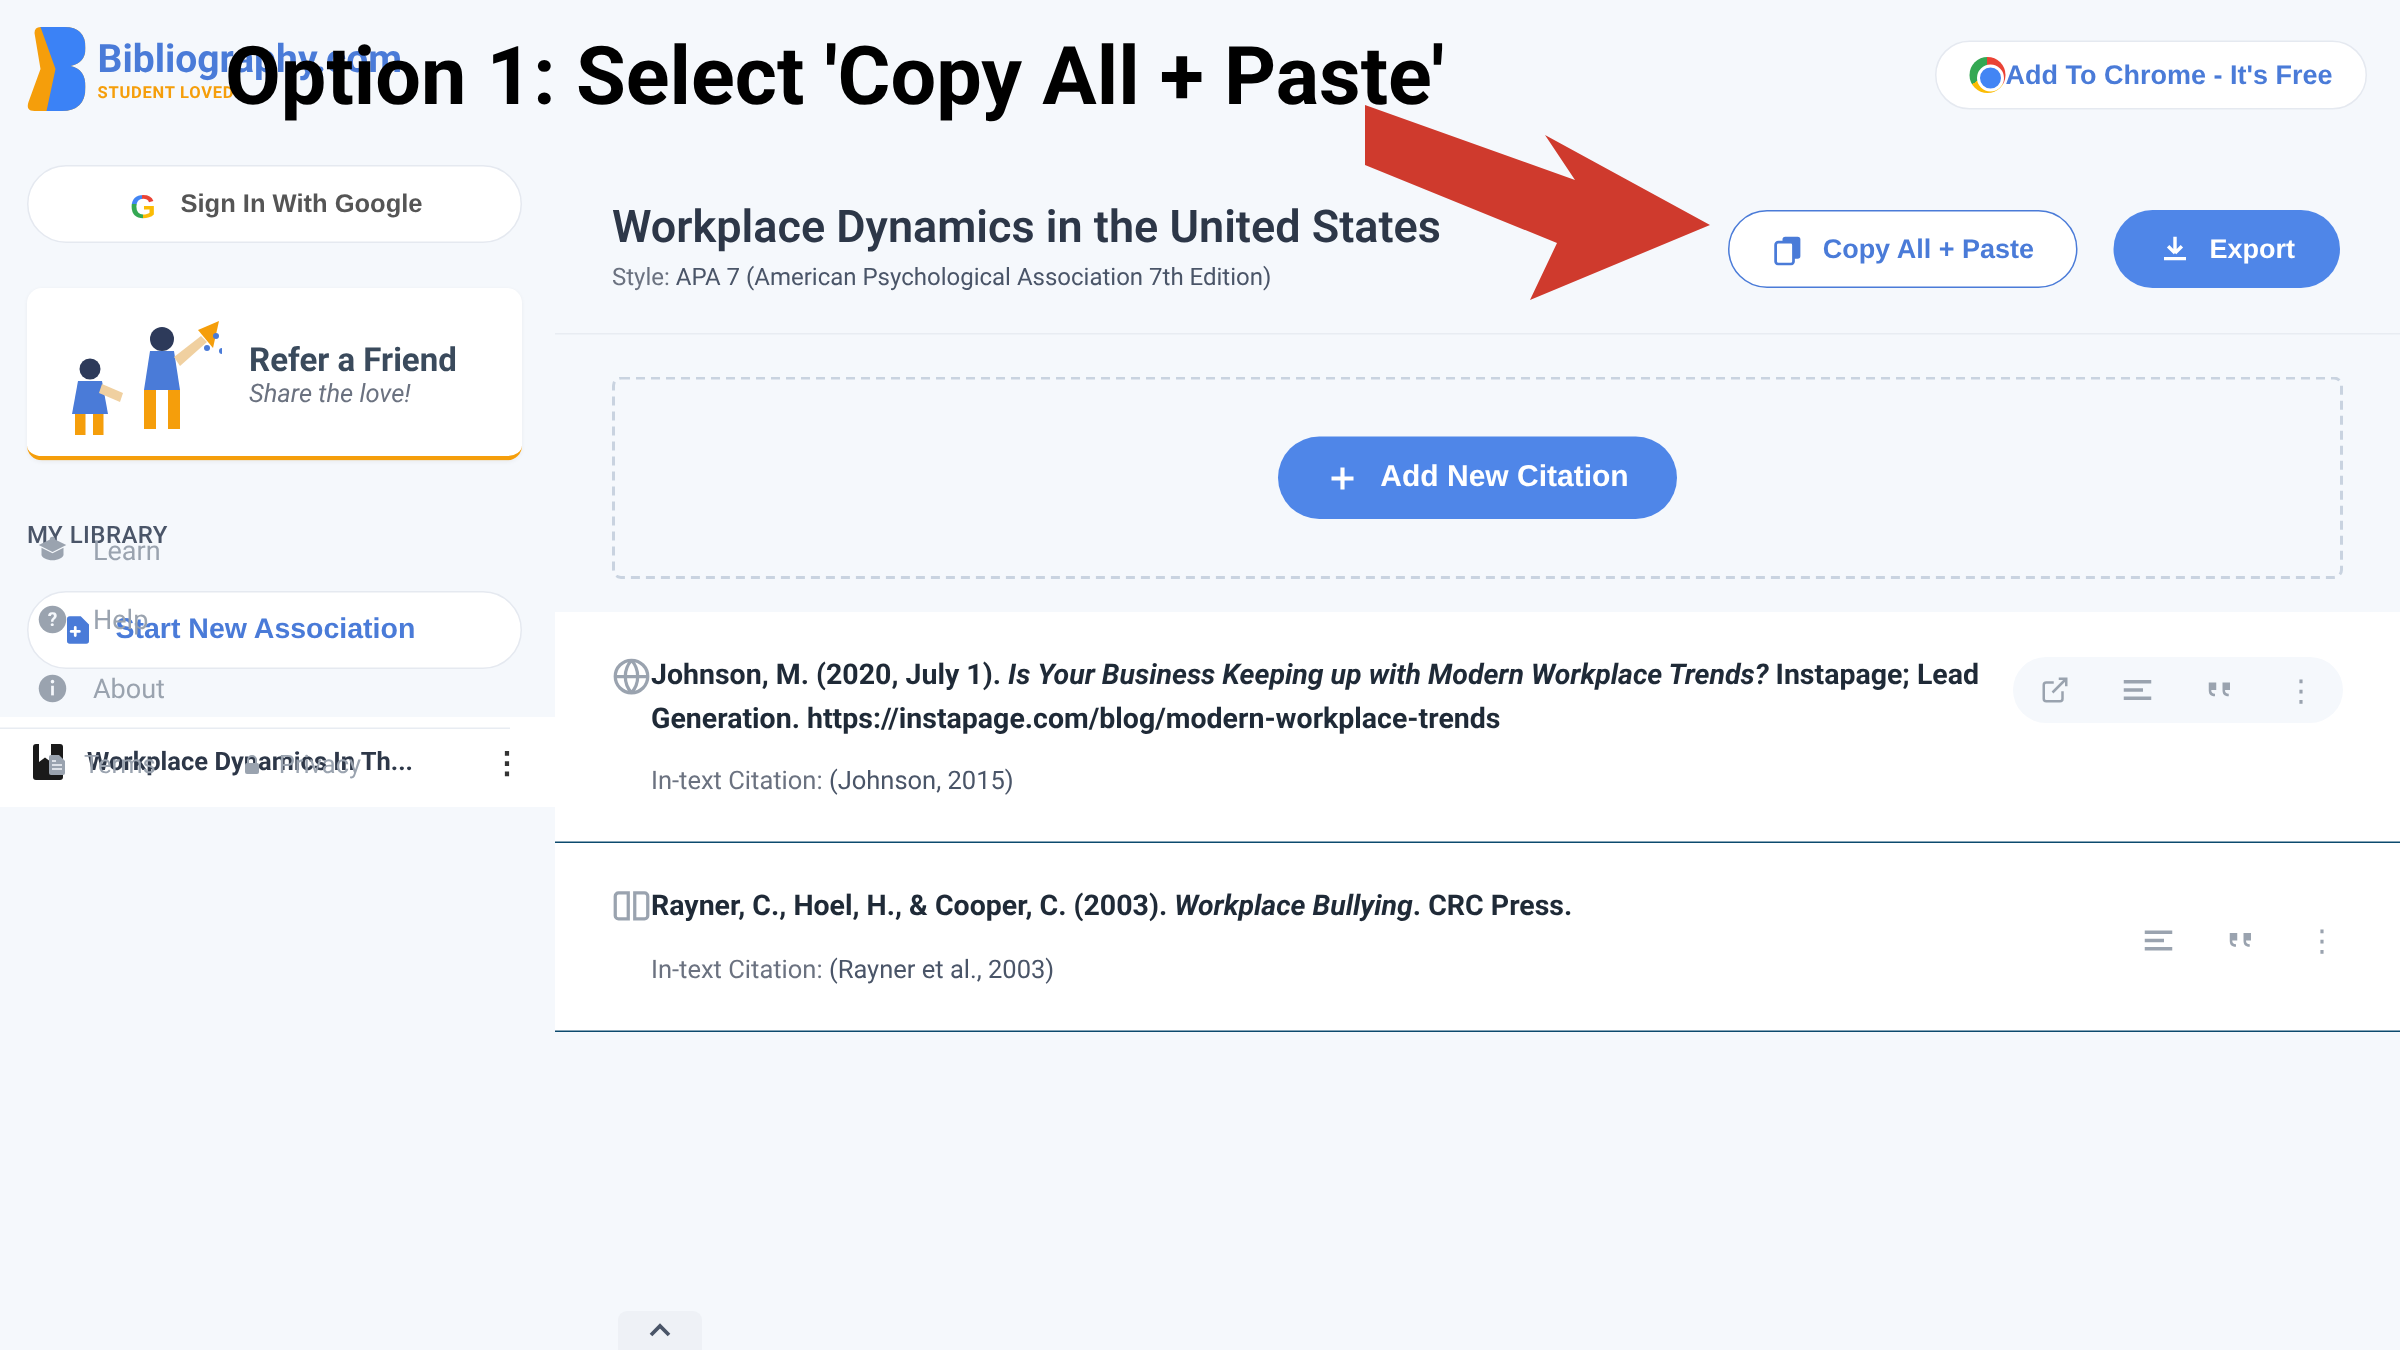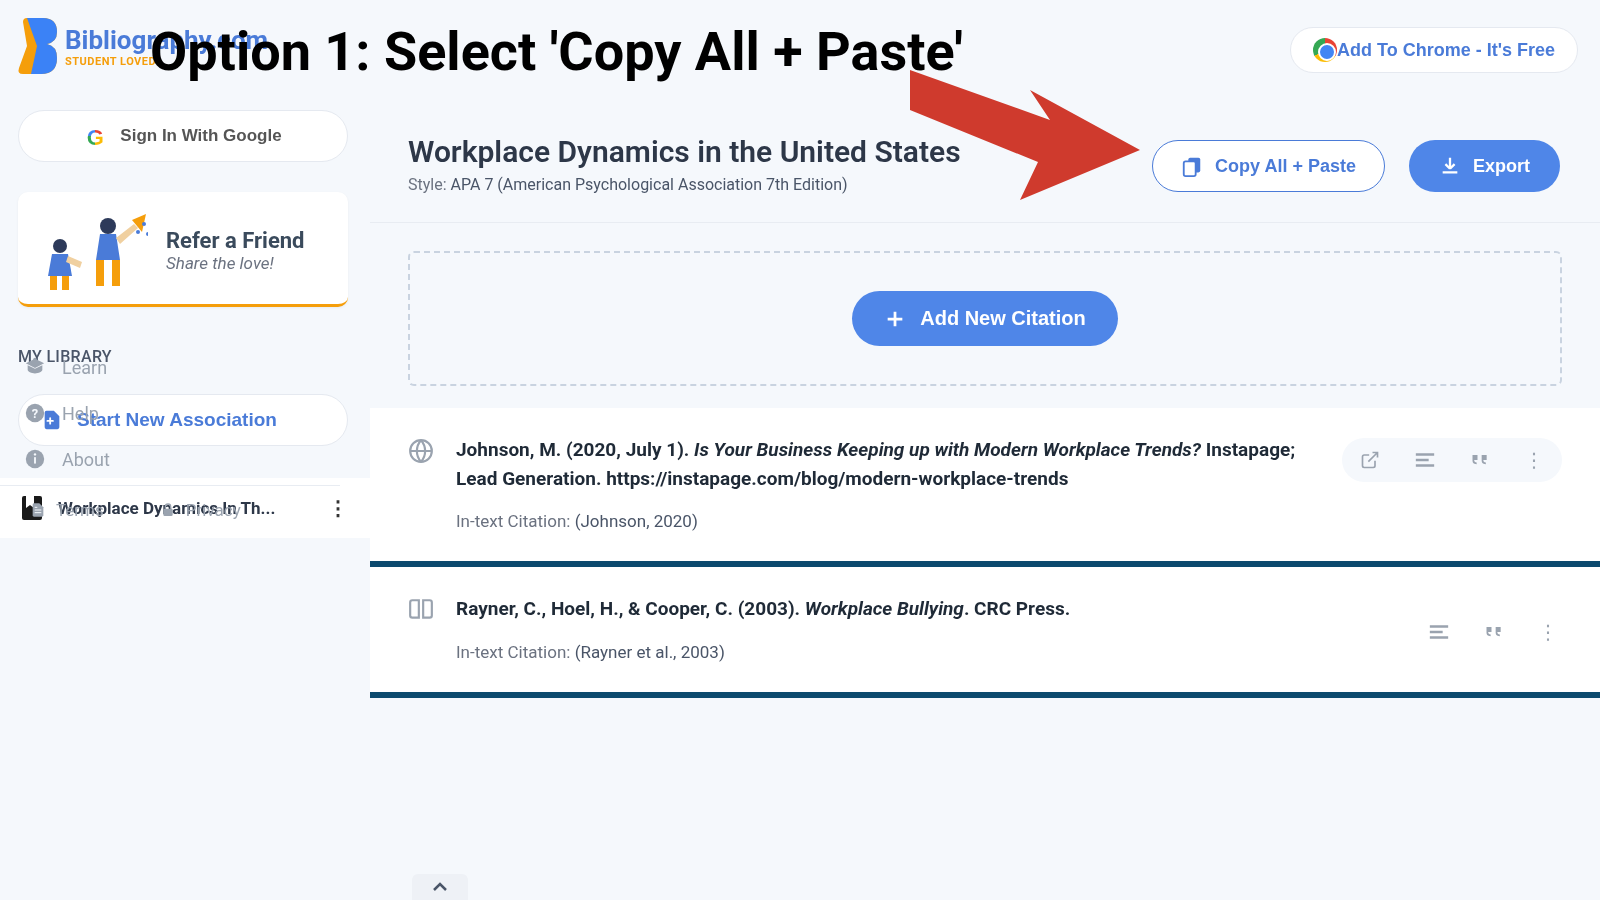--- a/index.html
+++ b/index.html
@@ -51,21 +51,21 @@
 .header-btns { display: flex; gap: 24px; margin-top: 6px; }
 .copy-btn { background: #fff; border: 1.5px solid #4a7bd8; border-radius: 999px; padding: 14px 28px; display: flex; align-items: center; gap: 12px; font-size: 18px; font-weight: 700; color: #4a7bd8; cursor: pointer; }
 .export-btn { background: #4f86e8; border: none; border-radius: 999px; padding: 14px 30px; display: flex; align-items: center; gap: 12px; font-size: 18px; font-weight: 700; color: #fff; cursor: pointer; }
 
 .arrow { position: absolute; top: -40px; left: 540px; z-index: 50; }
 
 .add-zone { margin: 28px 38px 0 38px; border: 2px dashed #c9d3e0; border-radius: 6px; padding: 38px; display: flex; justify-content: center; }
 .add-btn { background: #4f86e8; border: none; border-radius: 999px; padding: 16px 32px; display: flex; align-items: center; gap: 14px; font-size: 20px; font-weight: 700; color: #fff; cursor: pointer; }
 
 .cite-list { margin-top: 22px; }
-.cite-item { background: #fff; padding: 28px 38px 30px 38px; display: flex; gap: 22px; border-bottom: 6px solid #0c4a6e; }
+.cite-item { background: #fff; padding: 28px 38px 30px 38px; display: flex; border-bottom: 1px solid #0c4a6e; }
 .cite-icon { color: #9aa3af; margin-top: 2px; }
 .cite-body { flex: 1; }
 .cite-text { font-size: 19px; color: #1f2a37; font-weight: 700; line-height: 1.5; }
 .cite-text .ital { font-style: italic; }
 .intext { margin-top: 18px; font-size: 17px; color: #6b7280; }
 .intext .val { color: #4a5568; }
 
 .cite-actions { margin-top: 2px; background: #f5f8fc; border-radius: 999px; padding: 8px 14px; display: flex; align-items: center; gap: 26px; height: 44px; }
 .cite-actions button { background: transparent; border: none; color: #9aa3af; cursor: pointer; padding: 4px; display: flex; }
 .cite-actions-nobox { margin-top: 8px; display: flex; align-items: center; gap: 26px; }
@@ -238,21 +238,21 @@
             <circle cx="12" cy="12" r="10"></circle>
             <path d="M2 12h20M12 2a15 15 0 0 1 0 20M12 2a15 15 0 0 0 0 20"></path>
           </svg>
       </div>
       <div class="cite-body">
         <div class="cite-text">
           <span>Johnson, M. (2020, July 1). </span><span class="ital">Is Your Business Keeping up with Modern Workplace Trends?</span><span> Instapage; Lead Generation. https://instapage.com/blog/modern-workplace-trends</span>
         </div>
         <div class="intext">
           <span>In-text Citation:</span>
-          <span class="val">(Johnson, 2020)</span>
+          <span class="val">(Johnson, 2015)</span>
         </div>
       </div>
       <div class="cite-actions">
         <button>
             <svg width="20" height="20" viewBox="0 0 24 24" fill="none" stroke="#9aa3af" stroke-width="2">
               <path d="M18 13v6a2 2 0 0 1-2 2H5a2 2 0 0 1-2-2V8a2 2 0 0 1 2-2h6M15 3h6v6M10 14L21 3"></path>
             </svg>
           </button>
         <button>
             <svg width="22" height="20" viewBox="0 0 24 20" fill="none" stroke="#9aa3af" stroke-width="2.5">

